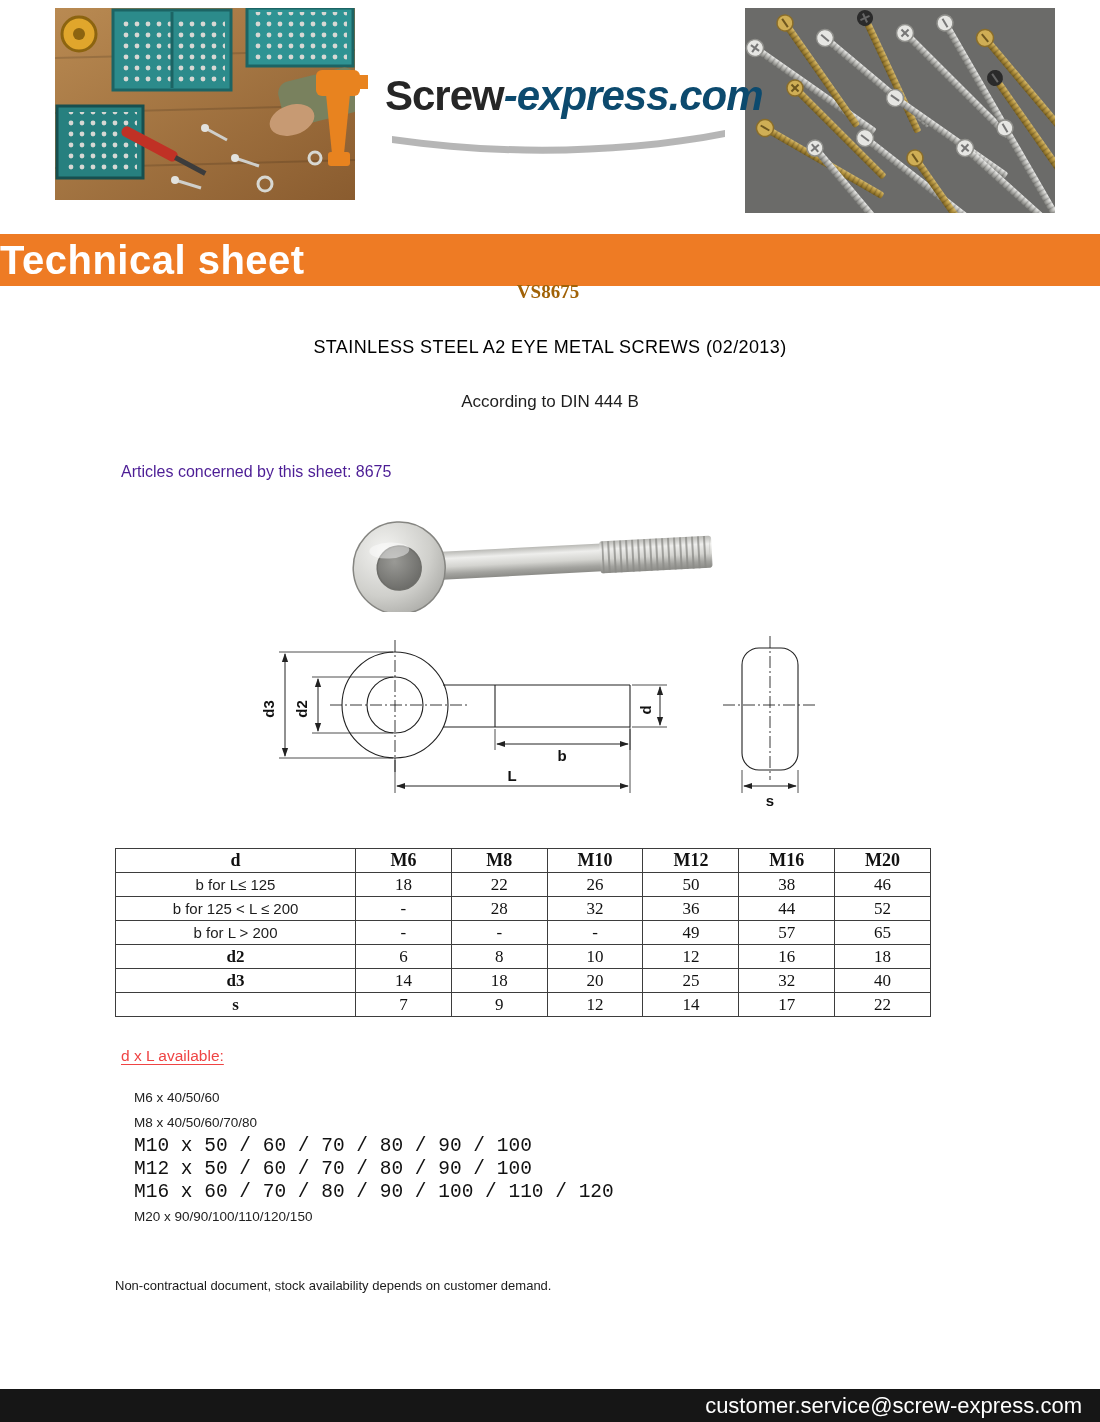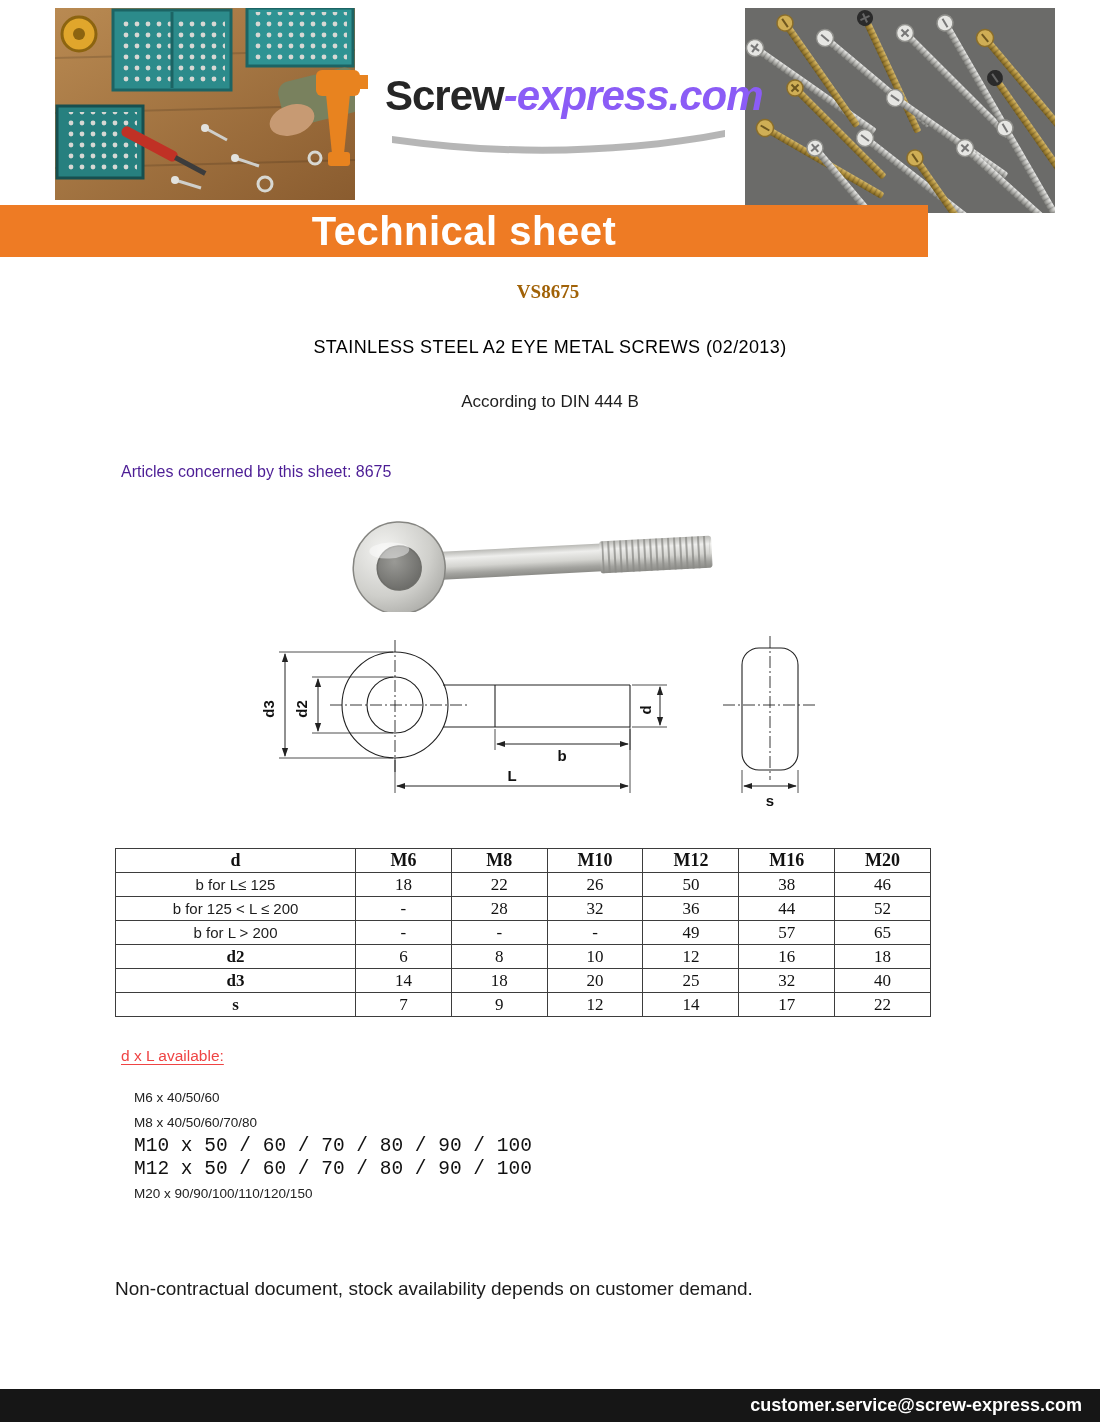--- a/index.html
+++ b/index.html
@@ -10,21 +10,21 @@
   .photo{position:absolute;overflow:hidden}
   #photo-left{left:55px;top:8px;width:300px;height:192px}
   #photo-right{left:745px;top:8px;width:310px;height:205px}
   .drill{position:absolute;left:312px;top:42px}
 
   .logo{position:absolute;left:385px;top:72px;font-size:42px;font-weight:bold;letter-spacing:-1px;white-space:nowrap}
   .logo .p1{color:#262626}
   .logo .p2{color:#e87c1b;font-style:italic}
   .swoosh{position:absolute;left:392px;top:128px}
 
-  .banner{position:absolute;left:0;top:205px;width:928px;height:52px;background:#ee7b24;display:flex;align-items:center;justify-content:center}
+  .banner{position:absolute;left:0;top:234px;width:1100px;height:52px;background:#ee7b24;display:flex;align-items:center;}
   .banner-text{color:#fff;font-size:40px;font-weight:bold;letter-spacing:0.5px}
 
   .doc-code{position:absolute;top:281px;left:0;width:1096px;text-align:center;font-family:"Liberation Serif",serif;font-size:19px;font-weight:bold;color:#a16207}
   .doc-title{position:absolute;top:337px;left:0;width:1100px;text-align:center;font-size:18px;color:#000000;letter-spacing:0.4px}
   .doc-sub{position:absolute;top:392px;left:0;width:1100px;text-align:center;font-size:17px;color:#1e1e1e}
   .articles{position:absolute;top:463px;left:121px;font-size:16px;color:#4c1d95}
 
   .product-photo{position:absolute;left:342px;top:500px}
   .tech-drawing{position:absolute;left:255px;top:628px}
 
@@ -33,24 +33,24 @@
   .spec-table th{font-size:18px;font-weight:bold}
   .spec-table th:first-child,.spec-table td:first-child{width:240px}
   td.rowlabel.sans{font-family:"Liberation Sans",sans-serif;font-size:15px;color:#1c1c1c}
   td.rowlabel.serif-bold{font-weight:bold}
 
   .avail-heading{position:absolute;left:121px;top:1047px;font-size:15.5px;color:#ef4444;text-decoration:underline;text-underline-offset:3px}
   .avail-list{position:absolute;left:134px;top:1085px;display:flex;flex-direction:column}
   .avail-item.small{font-size:13.5px;color:#222;line-height:25px}
   .avail-item.large{font-family:Liberation Mono, monospace;font-size:19.5px;color:#111;line-height:23px}
 
-  .note{position:absolute;left:115px;top:1278px;font-size:19px;color:#1b1b1b}
+  .note{position:absolute;left:115px;top:1278px;font-size:13px;color:#1b1b1b}
 
   .footer-bar{position:absolute;left:0;bottom:0;width:1100px;height:33px;background:#161616;display:flex;align-items:center;justify-content:flex-end;padding-right:18px}
-  .footer-email{color:#fff;font-weight:bold;font-size:18px}
+  .footer-email{color:#fff;font-weight:normal;font-size:22px}
 </style>
 </head>
 <body>
 
 <div class="page">
 
   <div class="photo" id="photo-left">
     <svg width="300" height="192" viewBox="0 0 300 192">
       <defs>
         <linearGradient id="wood" x1="0" y1="0" x2="1" y2="1">
@@ -233,21 +233,21 @@
             <rect x="6" y="-3.5" width="110" height="7" rx="2" fill="url(#gS)"></rect>
             <rect x="6" y="-3.5" width="110" height="7" fill="url(#thr2)"></rect>
             <circle r="8" fill="#e6e6e3" stroke="#8f8f8b" stroke-width="1.5"></circle>
             <line x1="-5" y1="0" x2="5" y2="0" stroke="#777" stroke-width="2"></line>
           </g>
       </g>
     </svg>
   </div>
 
   <div class="logo">
-    <span class="p1">Screw</span><span class="p2" style="color: #8b5cf6;">-express.com</span>
+    <span class="p1">Screw</span><span class="p2" style="color: #0c4a6e;">-express.com</span>
   </div>
   <div class="swoosh">
     <svg width="335" height="32" viewBox="0 0 335 32">
       <path d="M0,8 C110,24 230,22 333,2 L333,9 C230,29 110,31 0,15 Z" fill="#a9a9a9" opacity="0.85"></path>
     </svg>
   </div>
 
   <div class="banner" style="background: rgb(238, 123, 36);">
     <div class="banner-text">Technical sheet</div>
   </div>
@@ -416,20 +416,21 @@
         </tr>
       </tbody>
   </table>
 
   <div class="avail-heading">d x L available:</div>
   <div class="avail-list">
       <div class="avail-item small">M6 x 40/50/60</div>
       <div class="avail-item small">M8 x 40/50/60/70/80</div>
       <div class="avail-item large">M10 x 50 / 60 / 70 / 80 / 90 / 100</div>
       <div class="avail-item large">M12 x 50 / 60 / 70 / 80 / 90 / 100</div>
+      <div class="avail-item large">M16 x 60 / 70 / 80 / 90 / 100 / 110 / 120</div>
       <div class="avail-item small">M20 x 90/90/100/110/120/150</div>
     </div>
 
   <div class="note">Non-contractual document, stock availability depends on customer demand.</div>
 
   <div class="footer-bar" style="background: rgb(22, 22, 22);">
     <div class="footer-email">customer.service@screw-express.com</div>
   </div>
 
 </div>

